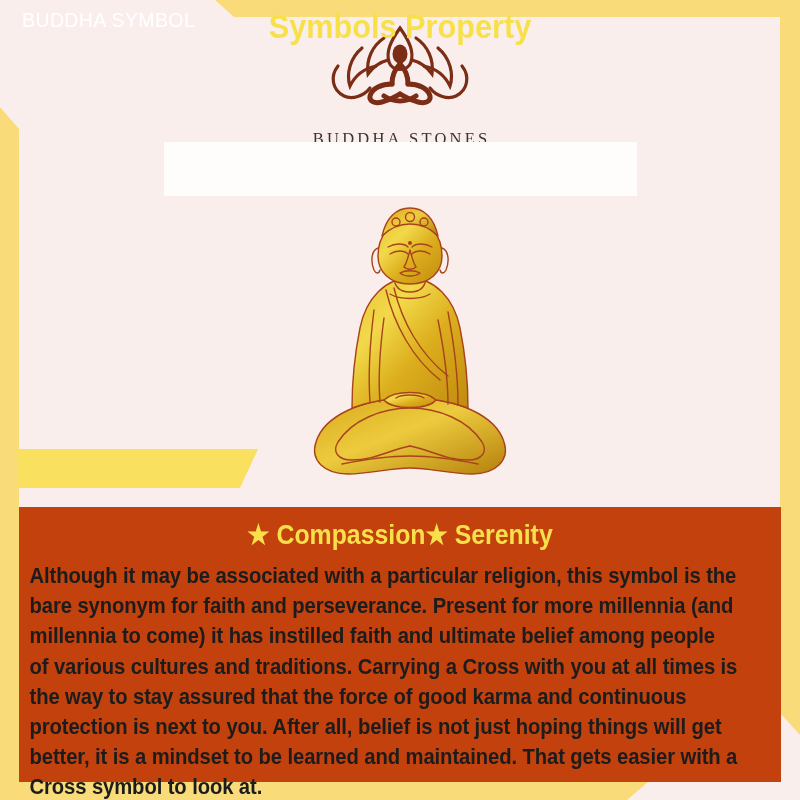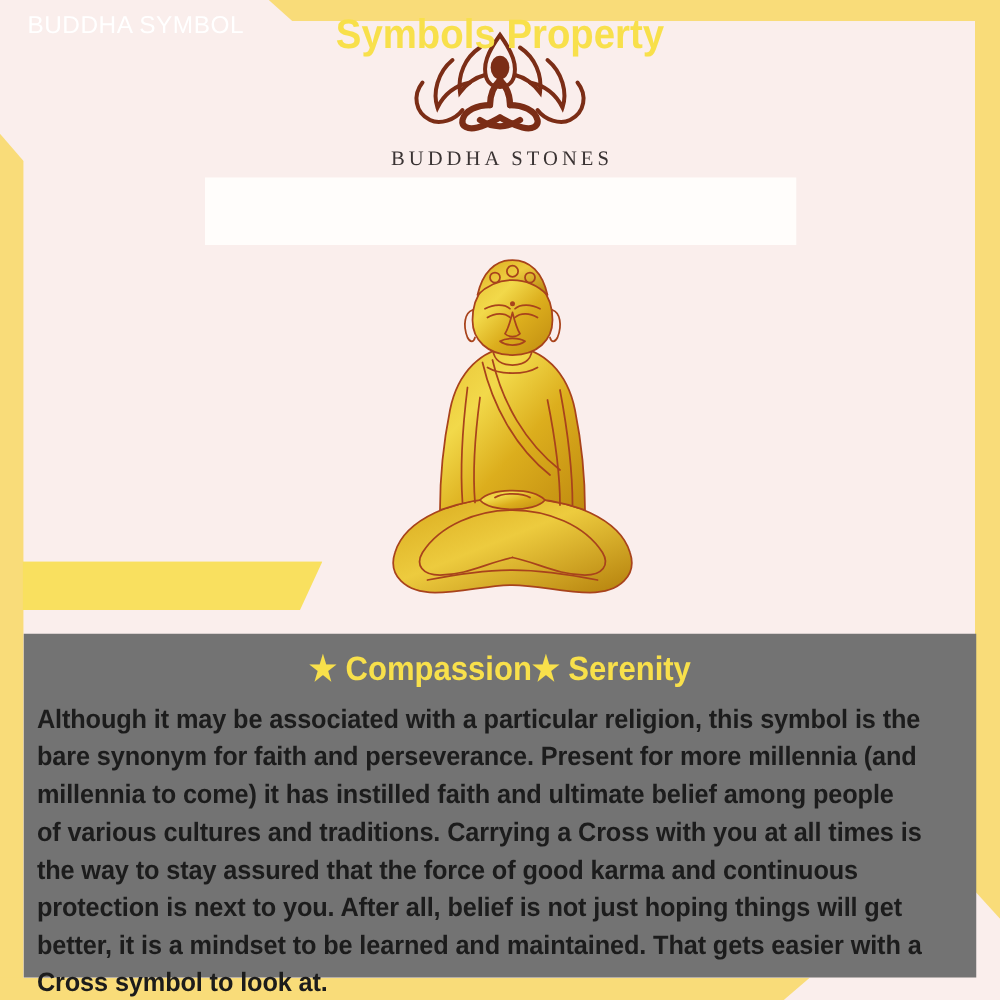--- a/index.html
+++ b/index.html
@@ -57,21 +57,21 @@
     top: 22px; left: 0;
     width: 800px;
     text-align: center;
   }
   .brand-mark {
     display: block;
     margin: 0 auto;
   }
   .brand-name {
     display: block;
-    margin-top: 3px;
+    margin-top: 15px;
     font-family: "Liberation Serif", serif;
     font-size: 16.5px;
     letter-spacing: 3.2px;
     color: #3a3333;
     text-indent: 3.2px;
   }
 
   .title-panel {
     position: absolute;
     left: 164px; top: 142px;
@@ -116,21 +116,21 @@
     font-size: 19.5px;
     letter-spacing: 0.4px;
     color: #ffffff;
   }
 
   
   .content {
     position: absolute;
     left: 19px; top: 507px;
     width: 762px; height: 275px;
-    background: #737373;
+    background: #c2410c;
   }
   .headline {
     margin: 0;
     padding: 12px 0 0 0;
     text-align: center;
     font-family: "Liberation Sans Narrow", "Liberation Sans", sans-serif;
     font-weight: bold;
     font-size: 27px;
     color: #f8e04b;
     transform: scaleX(0.92);

